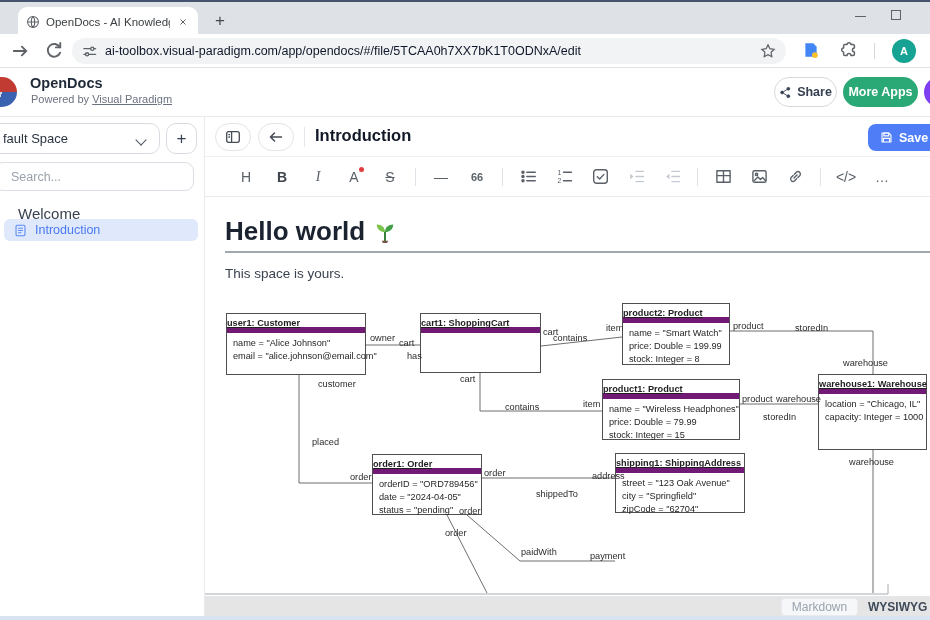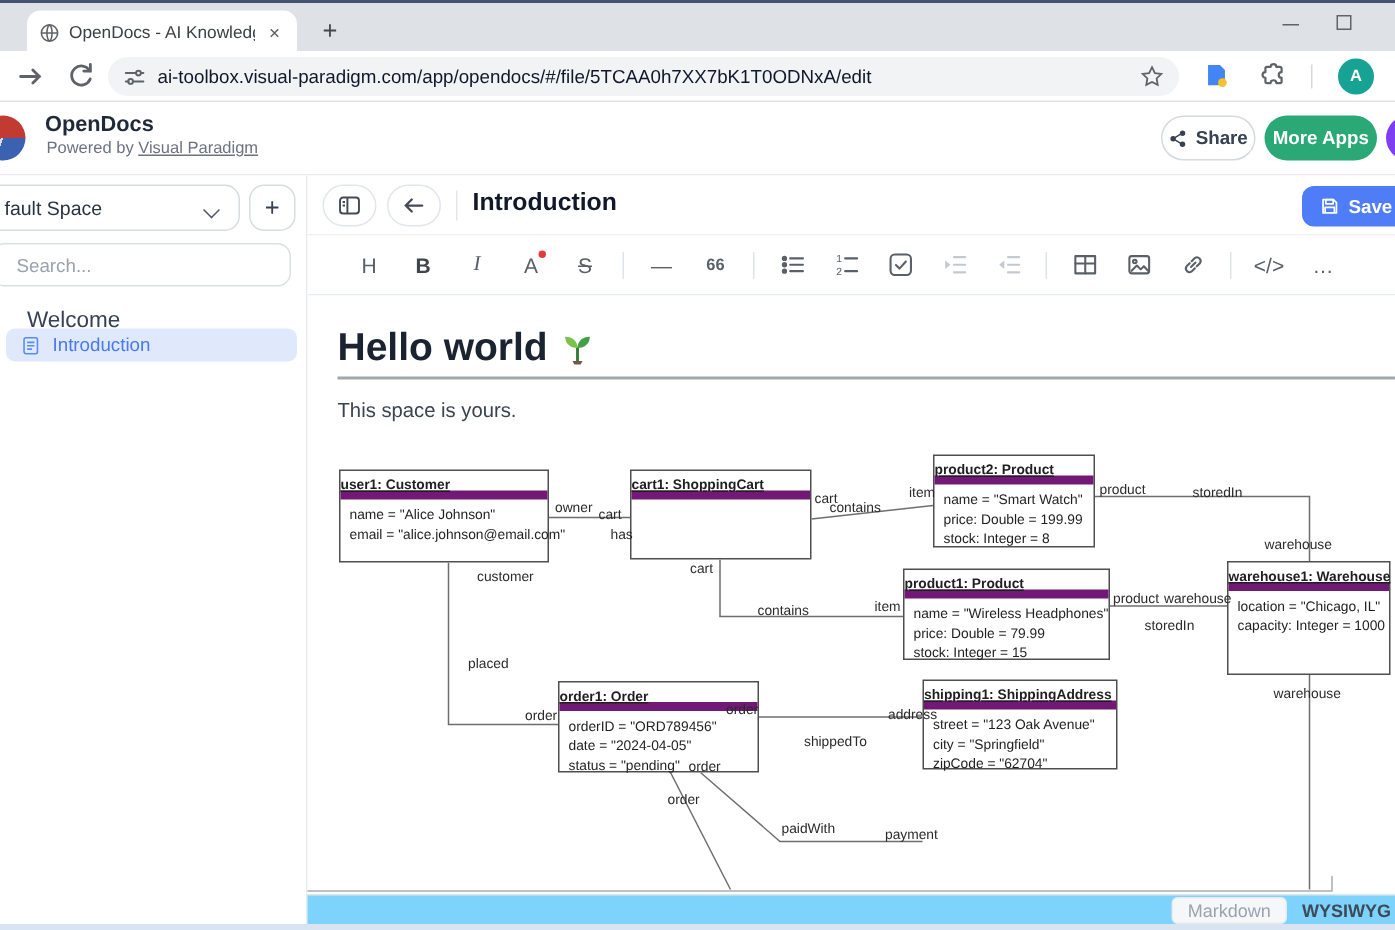--- a/index.html
+++ b/index.html
@@ -94,21 +94,21 @@
   
   #diagram-svg { position:absolute; left:0; top:0; width:930px; height:620px; pointer-events:none; }
   #diagram-nodes { position:absolute; left:0; top:0; width:930px; height:620px; pointer-events:none; }
   .uml-node { position:absolute; background:#fff; border:1px solid #4f4f4f; }
   .uml-title { height:19px; line-height:19px; text-align:left; font-size:9.2px; font-weight:bold;
     text-decoration:underline; color:#1f1f1f; border-bottom:6px solid #701a75; white-space:nowrap; }
   .uml-attrs { padding:4px 2px 0 6px; font-size:9.2px; line-height:13px; color:#1f1f1f; white-space:nowrap; }
   .edge-label { position:absolute; font-size:9.2px; color:#2b2b2b; white-space:nowrap; }
 
   
-  .footer { left:205px; top:596px; width:725px; height:20px; background:#7dd3fc; border-top:1px solid #e4e7ea; }
+  .footer { left:205px; top:596px; width:725px; height:20px; background:#e5e5e5; border-top:1px solid #e4e7ea; }
   .btn-markdown { position:absolute; left:576px; top:1px; width:77px; height:18px; background:#f6f7f9;
     border:1px solid #e8eaee; border-radius:4px; font-size:12px; color:#9aa3af; font-family:"Liberation Sans",sans-serif; }
   .btn-wysiwyg { position:absolute; left:663px; top:1px; height:18px; border:none; background:transparent;
     font-size:12px; font-weight:bold; color:#3f4a58; font-family:"Liberation Sans",sans-serif; }
   .bottom-strip { left:0; top:616px; width:930px; height:4px; background:#d8e4f2; }
 </style>
 </head>
 <body>
 
 <div id="root">
@@ -359,21 +359,21 @@
           <div>stock: Integer = 15</div>
         </div>
       </div>
       <div class="uml-node" style="left: 818px; top: 374px; width: 109px; height: 76px;">
         <div class="uml-title">warehouse1: Warehouse</div>
         <div class="uml-attrs">
           <div>location = "Chicago, IL"</div>
           <div>capacity: Integer = 1000</div>
         </div>
       </div>
-      <div class="uml-node" style="left: 372px; top: 454px; width: 134px; height: 61px;">
+      <div class="uml-node" style="left: 372px; top: 454px; width: 110px; height: 61px;">
         <div class="uml-title">order1: Order</div>
         <div class="uml-attrs">
           <div>orderID = "ORD789456"</div>
           <div>date = "2024-04-05"</div>
           <div>status = "pending"</div>
         </div>
       </div>
       <div class="uml-node" style="left: 615px; top: 453px; width: 130px; height: 60px;">
         <div class="uml-title">shipping1: ShippingAddress</div>
         <div class="uml-attrs">

